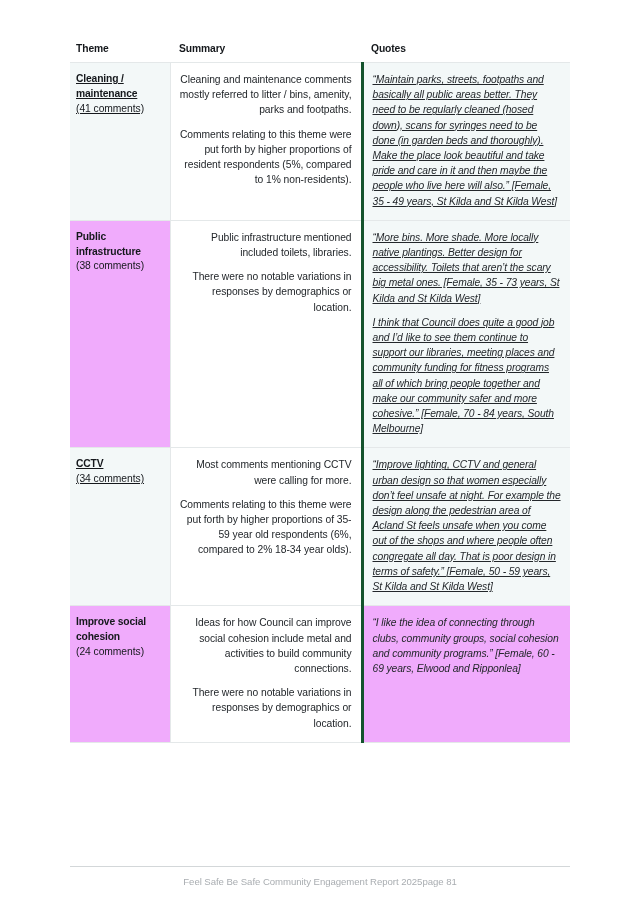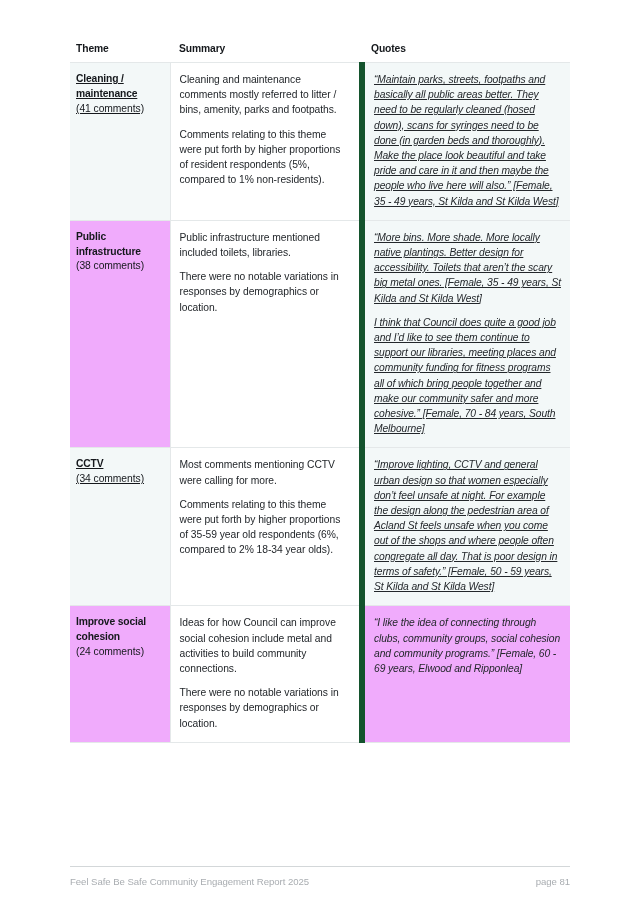--- a/index.html
+++ b/index.html
@@ -72,21 +72,22 @@
   }
   td.theme-cell .count {
     font-weight: normal;
     letter-spacing: -0.05px;
     display: block;
   }
 
   td.summary-cell {
     background: #ffffff;
     border-left: 1px solid #e4e8e9;
-    border-right: 6px solid #14532d;
+    border-right: 3px solid #14532d;
+    text-align: right;
   }
   td.summary-cell p { margin: 0 0 9px 0; }
   td.summary-cell p:last-child { margin-bottom: 0; }
 
   td.quotes-cell {
     font-style: italic;
     letter-spacing: -0.1px;
   }
   td.quotes-cell p { margin: 0 0 9px 0; }
   td.quotes-cell p:last-child { margin-bottom: 0; }
@@ -102,21 +103,21 @@
     top: 866px;
     width: 500px;
   }
   .footer-rule {
     width: 500px;
     height: 1px;
     background: #d3d7d9;
   }
   .footer-row {
     display: flex;
-    justify-content: space-between;
+    justify-content: center;
     align-items: baseline;
     padding-top: 9px;
   }
   .footer-text, .footer-page {
     font-size: 9.6px;
     color: #a9adb1;
     letter-spacing: -0.05px;
     white-space: nowrap;
   }
 </style>
@@ -158,21 +159,21 @@
         <tr>
           <td class="theme-cell plain">
             <span>Public infrastructure</span>
             <span class="count">(38 comments)</span>
           </td>
           <td class="summary-cell">
             <p>Public infrastructure mentioned included toilets, libraries.</p>
             <p>There were no notable variations in responses by demographics or location.</p>
           </td>
           <td class="quotes-cell tint">
-            <p>“More bins. More shade. More locally native plantings. Better design for accessibility. Toilets that aren’t the scary big metal ones. [Female, 35 - 49 years, St Kilda and St Kilda West]</p>
+            <p>“More bins. More shade. More locally native plantings. Better design for accessibility. Toilets that aren’t the scary big metal ones. [Female, 35 - 73 years, St Kilda and St Kilda West]</p>
             <p>I think that Council does quite a good job and I’d like to see them continue to support our libraries, meeting places and community funding for fitness programs all of which bring people together and make our community safer and more cohesive.” [Female, 70 - 84 years, South Melbourne]</p>
           </td>
         </tr>
 
         <tr>
           <td class="theme-cell tint">
             <span>CCTV</span>
             <span class="count">(34 comments)</span>
           </td>
           <td class="summary-cell">

